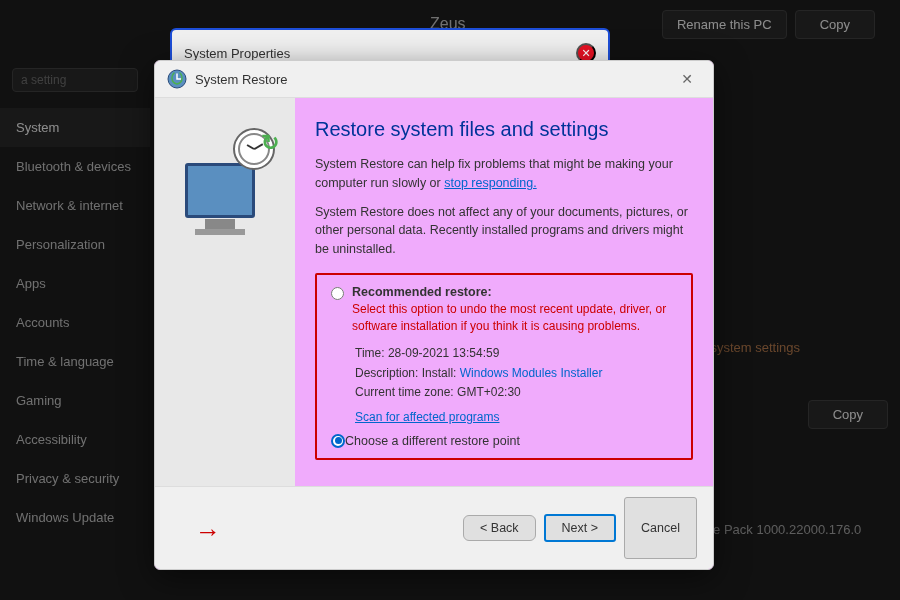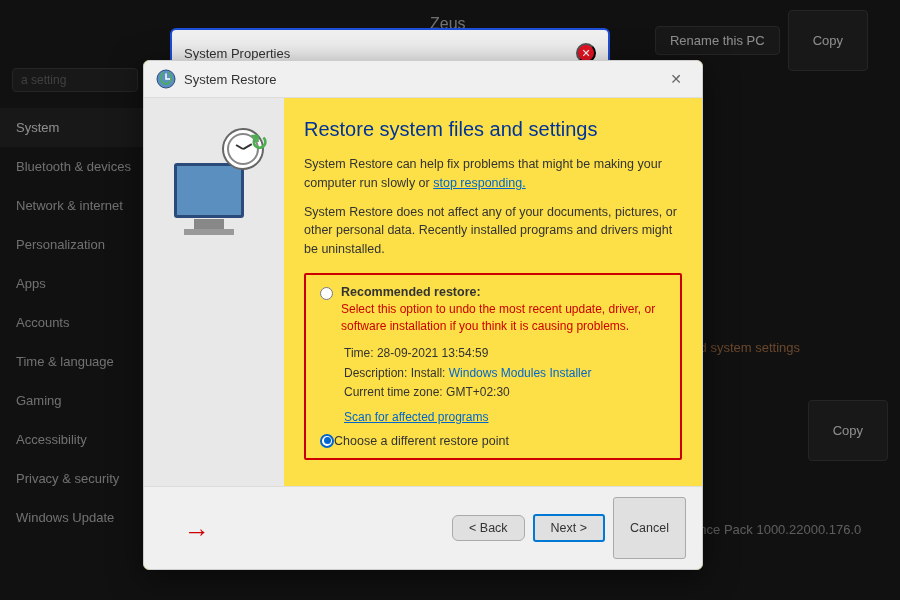--- a/index.html
+++ b/index.html
@@ -43,42 +43,42 @@
       flex: 1;
       background: #202020;
       padding: 0;
       position: relative;
       overflow: hidden;
     }
 
     
     .top-bar {
       position: absolute;
-      top: 0; right: 16px;
+      top: 0; right: 9px;
       display: flex;
       align-items: center;
       gap: 8px;
       padding: 10px 16px;
     }
 
     .rename-btn {
       background: #2d2d2d;
       color: #fff;
       border: 1px solid #444;
       padding: 6px 14px;
       font-size: 13px;
       cursor: pointer;
       border-radius: 4px;
     }
 
     .copy-btn {
       background: #2d2d2d;
       color: #fff;
       border: 1px solid #444;
-      padding: 22px 24px;
+      padding: 6px 24px;
       font-size: 13px;
       cursor: pointer;
       border-radius: 4px;
     }
 
     .bg-device-name {
       position: absolute;
       top: 15px;
       left: 280px;
       color: #aaa;
@@ -158,23 +158,23 @@
       color: #fff;
       font-size: 11px;
       display: flex; align-items: center; justify-content: center;
       cursor: pointer;
     }
 
     
     .restore-dialog {
       position: absolute;
       top: 60px;
-      left: 143px;
+      left: 154px;
       width: 560px;
-      background: #fde047;
+      background: #f0abfc;
       border: 1px solid #ccc;
       border-radius: 6px;
       box-shadow: 0 8px 32px rgba(0,0,0,0.5);
       z-index: 10;
       overflow: hidden;
     }
 
     .dialog-titlebar {
       background: #f0f0f0;
       padding: 8px 12px;

